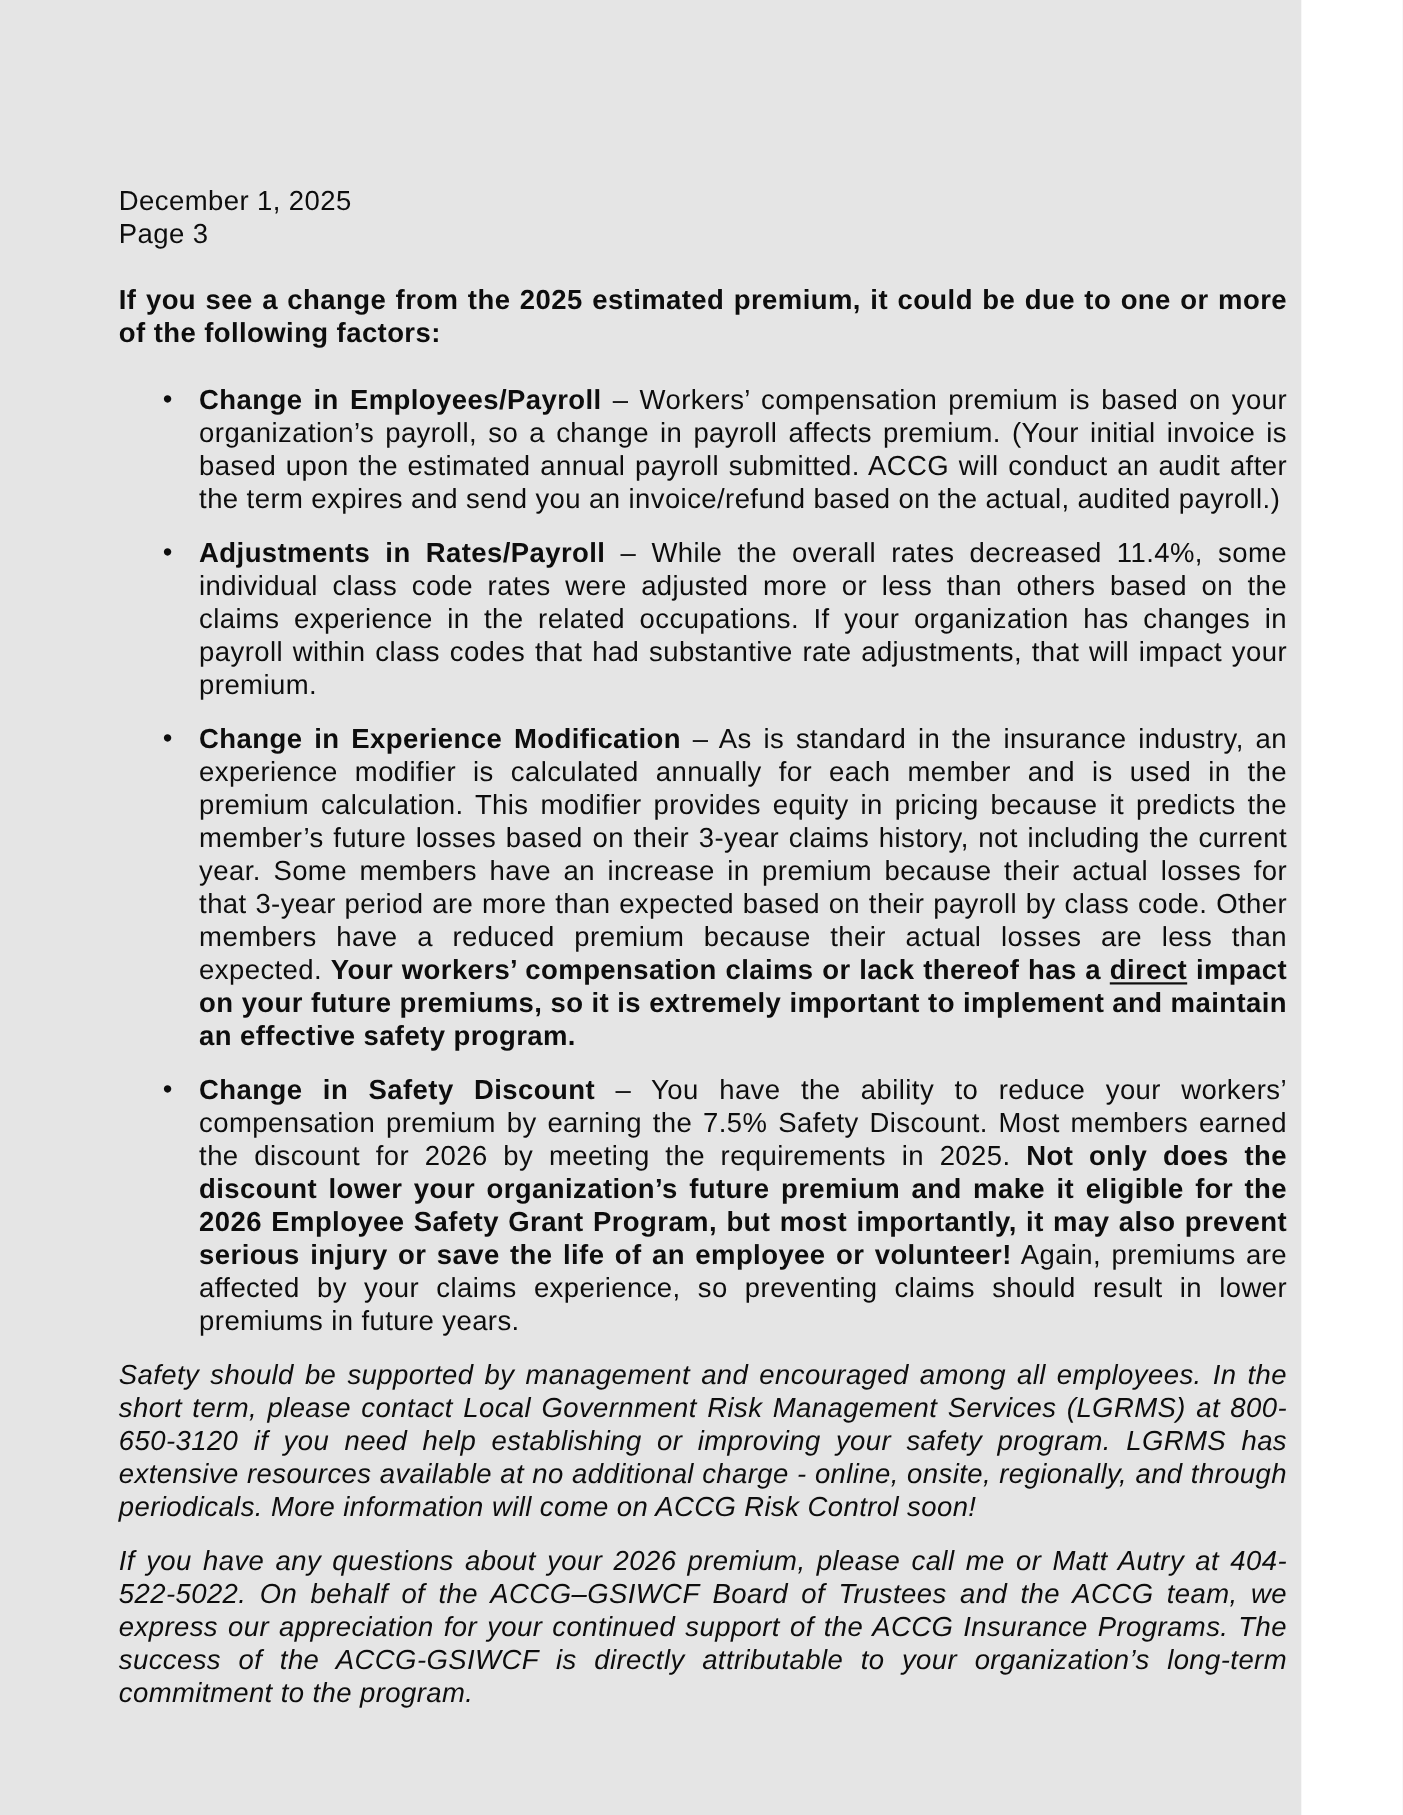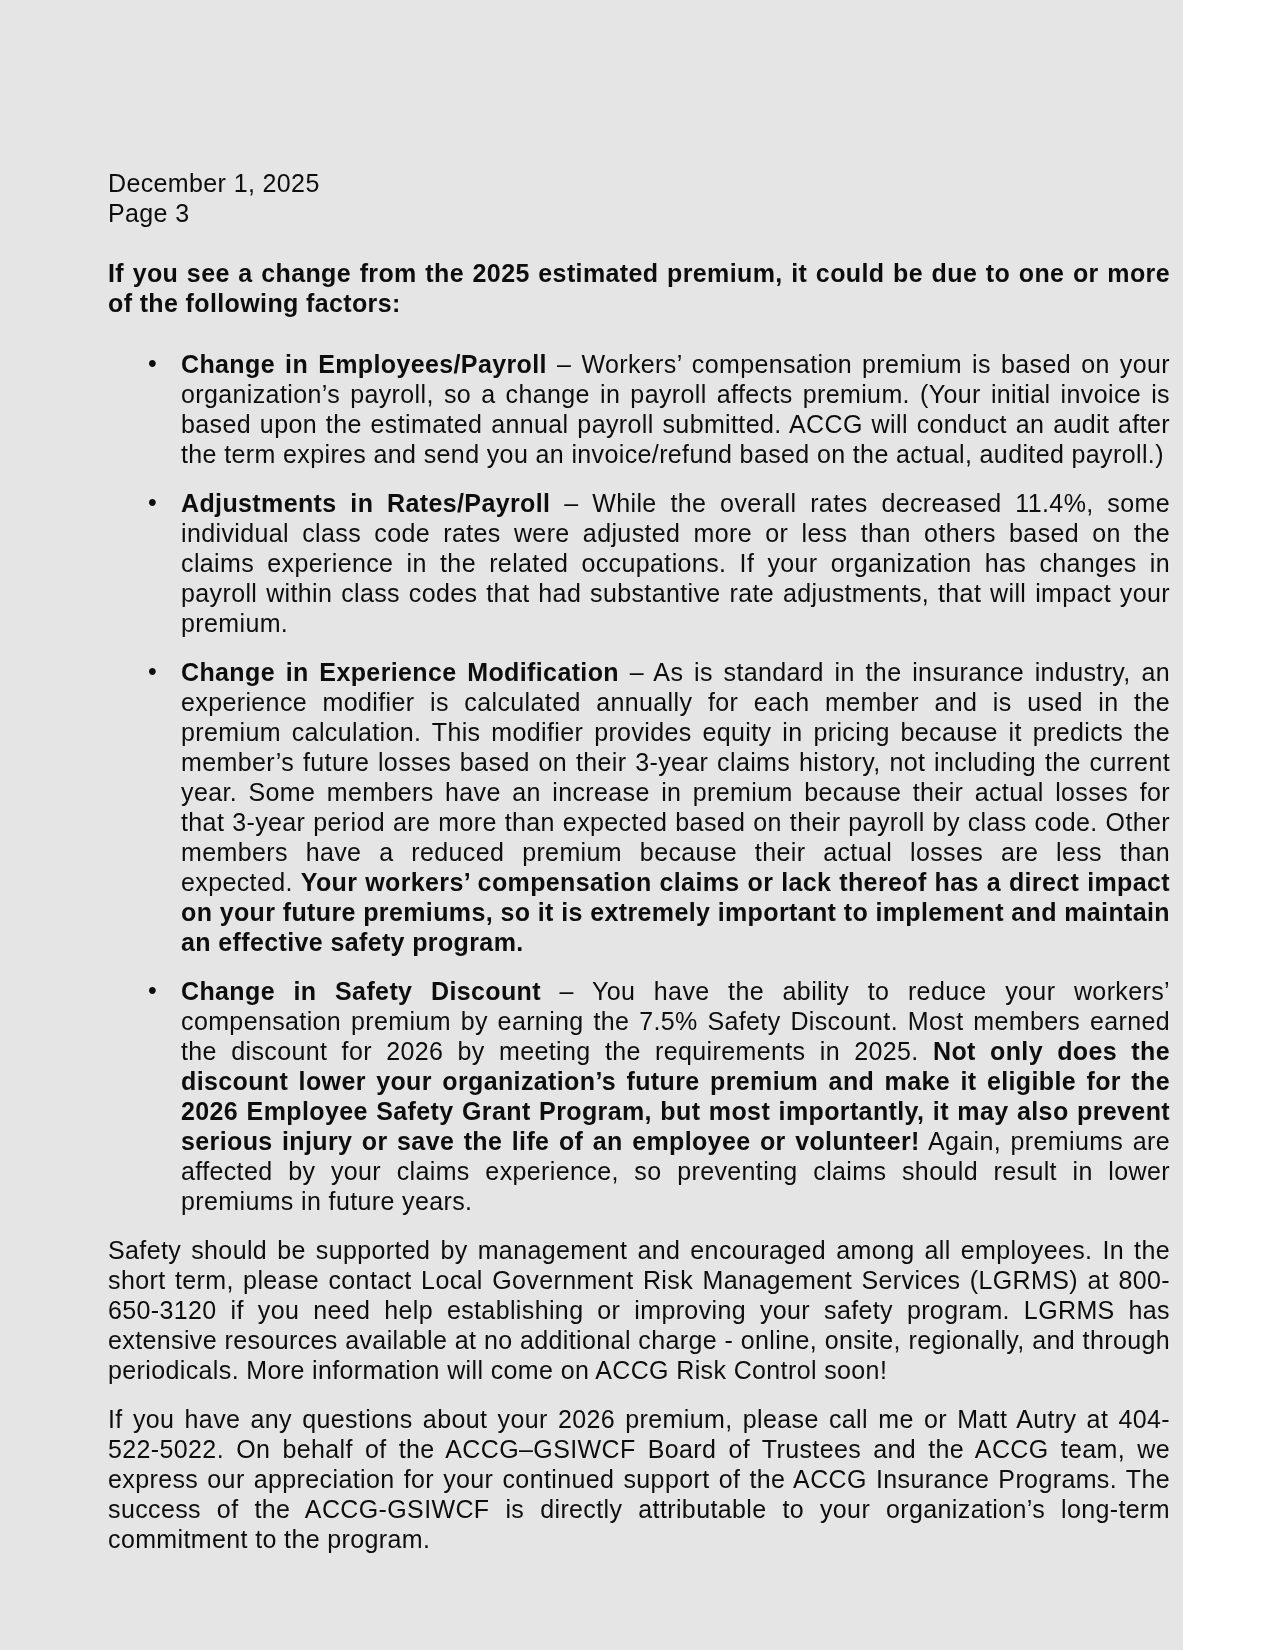--- a/index.html
+++ b/index.html
@@ -45,24 +45,25 @@
     text-align: justify;
   }
   li.bullet-item .marker {
     position: absolute;
     left: 40px;
     top: -1px;
   }
   .para {
     margin: 16px 0 19px 0;
     text-align: justify;
+    font-style: italic;
   }
   .b { font-weight: bold; }
   .i { }
-  .u { text-decoration-thickness: 2px; text-underline-offset: 3px; }
+  .u { text-decoration: underline; text-decoration-thickness: 2px; text-underline-offset: 3px; }
 </style>
 </head>
 <body>
 
 <div class="page">
   <div class="content">
 
     <div class="header-block">
       <p>December 1, 2025</p>
       <p>Page 3</p>

